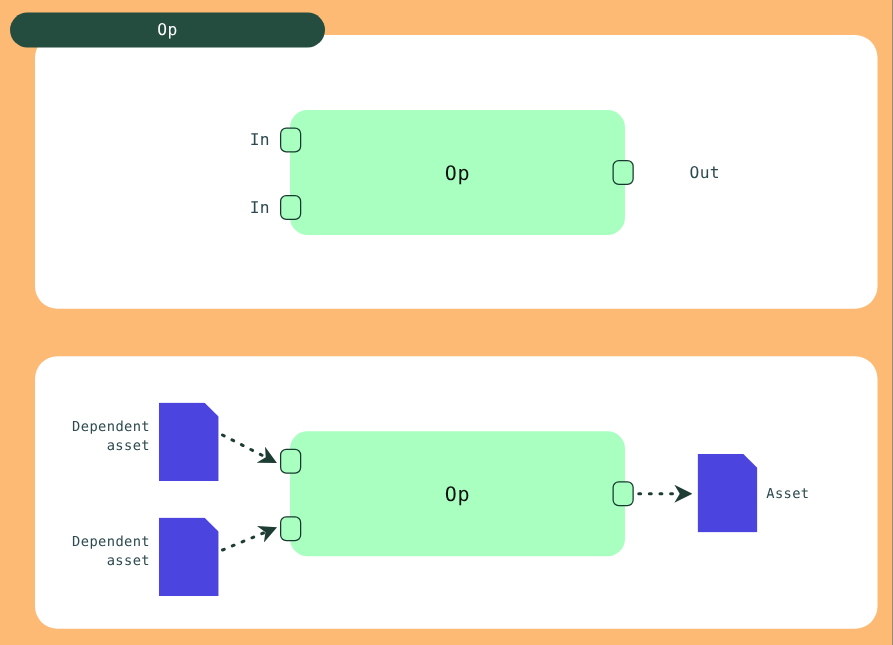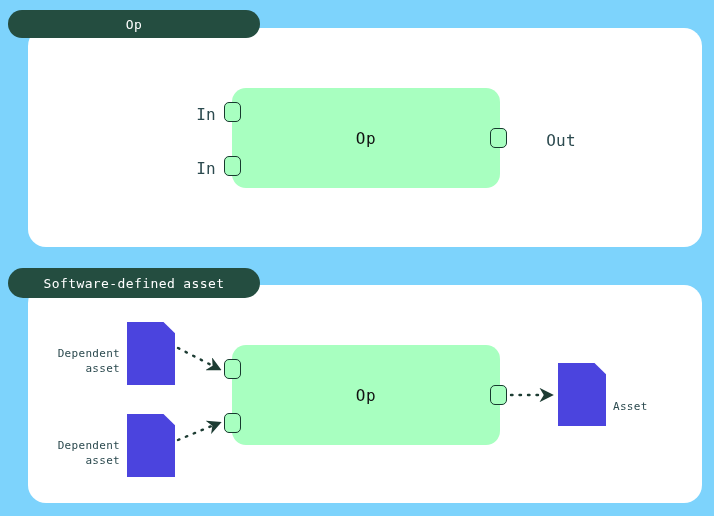--- a/index.html
+++ b/index.html
@@ -4,21 +4,21 @@
 <style>
   html, body {
     margin: 0;
     padding: 0;
     background: #4a6670;
   }
   #canvas {
     position: relative;
     width: 714px;
     height: 516px;
-    background: #7dd3fc;
+    background: #fdba74;
     overflow: hidden;
     font-family: "DejaVu Sans Mono", "Liberation Mono", monospace;
   }
 
   
   .panel {
     position: absolute;
     background: #ffffff;
     border-radius: 18px;
   }
@@ -57,21 +57,21 @@
     width: 17px;
     height: 20px;
     background: #a8ffc0;
     border: 1.6px solid #173a2e;
     border-radius: 5px;
     box-sizing: border-box;
     z-index: 6;
   }
   .port-label {
     position: absolute;
-    font-size: 16px;
+    font-size: 13px;
     color: #2c4a4f;
     letter-spacing: 0.3px;
     white-space: nowrap;
     z-index: 6;
   }
   .port-label.right { text-align: right; }
   .port-label.left  { text-align: right; }
 
   
   .asset-icon {
@@ -82,21 +82,20 @@
     -webkit-clip-path: polygon(0 0, 76% 0, 100% 18%, 100% 100%, 0 100%);
     clip-path: polygon(0 0, 76% 0, 100% 18%, 100% 100%, 0 100%);
   }
   .asset-text {
     position: absolute;
     font-size: 11px;
     line-height: 15px;
     color: #2c4a4f;
     letter-spacing: 0.3px;
     white-space: pre;
-    margin-top: 12px;
   }
   .asset-text.left  { text-align: right; }
   .asset-text.right { text-align: left; }
 
   
   .connector {
     position: absolute;
     overflow: visible;
     z-index: 4;
   }
@@ -120,23 +119,20 @@
   <span class="port-label left" style="left:168px; top:105px; width:48px;">In</span>
 
   <div class="port" style="left:224px; top:156px;"></div>
   <span class="port-label left" style="left:168px; top:159px; width:48px;">In</span>
 
   <div class="port" style="left:490px; top:128px;"></div>
   <span class="port-label right" style="left:516px; top:131px; width:60px;">Out</span>
 
   <div class="panel" style="left:28px; top:285px; width:674px; height:218px;"></div>
 
-  <div class="tab" style="left:8px; top:268px; width:252px; height:30px;">
-    <span>Software-defined asset</span>
-  </div>
 
   <div class="op-box" style="left:232px; top:345px; width:268px; height:100px;">
     <span class="op-label">Op</span>
   </div>
 
   <span class="asset-text left" style="left:24px; top:334px; width:96px;">Dependent
 asset</span>
   <div class="asset-icon" style="left:127px; top:322px;"></div>
 
   <span class="asset-text left" style="left:24px; top:426px; width:96px;">Dependent

